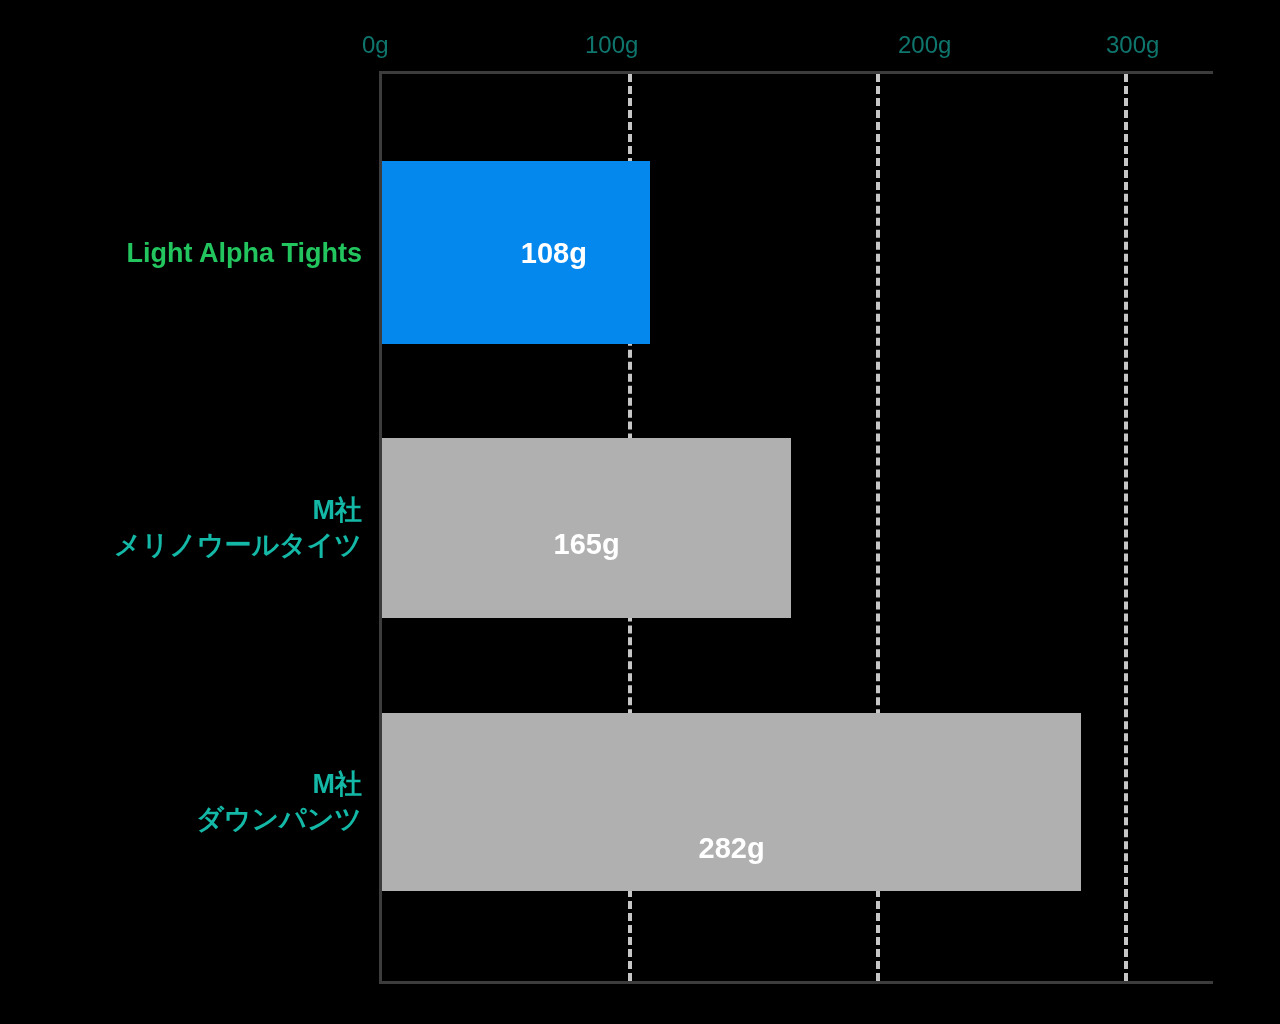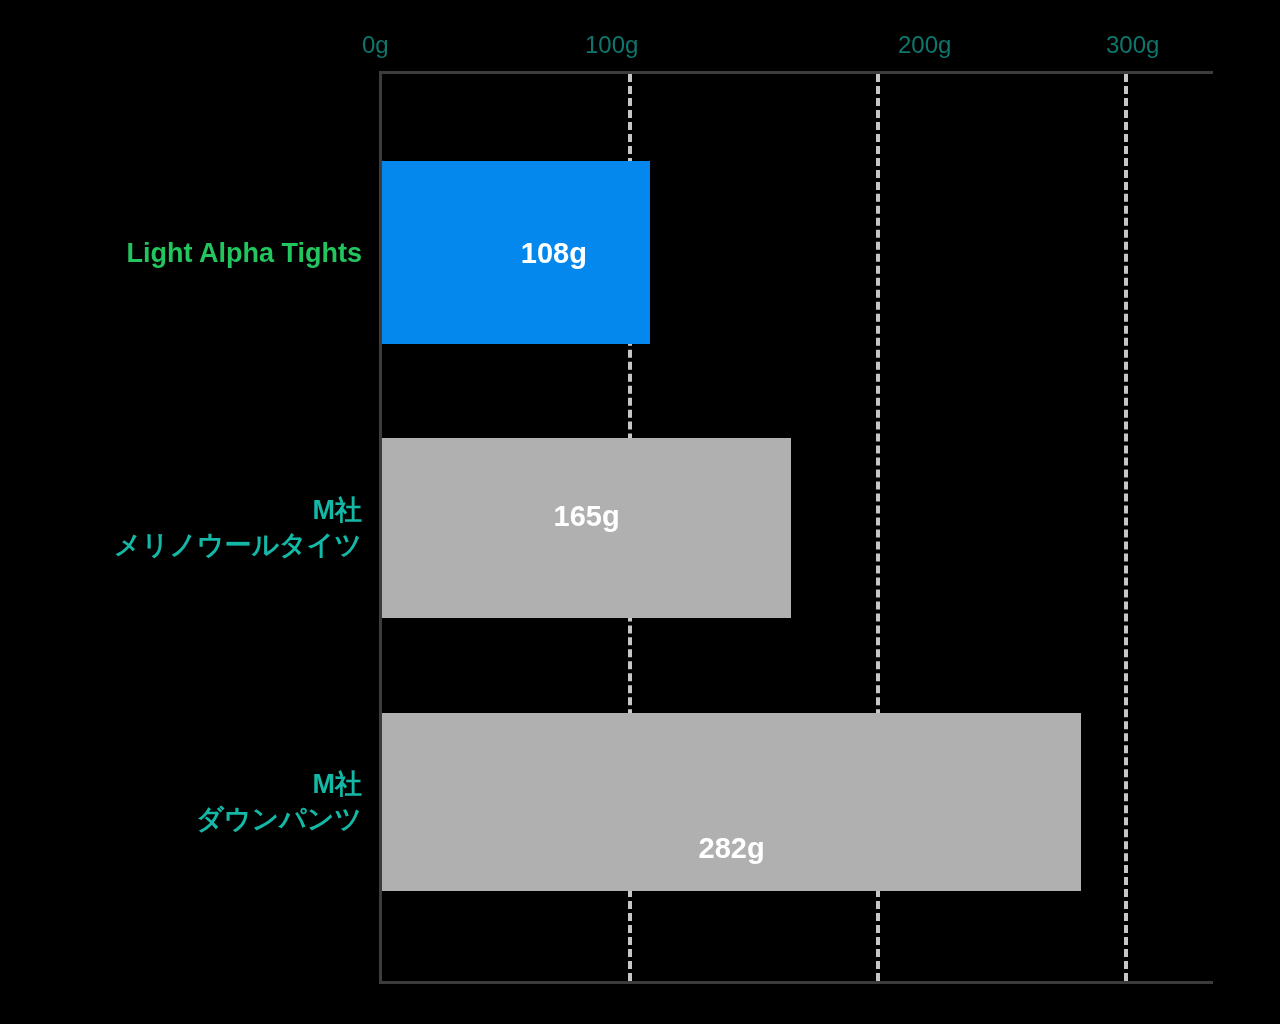--- a/index.html
+++ b/index.html
@@ -136,18 +136,18 @@
       <div class="cat-label-wrap" style="top: 802px;">
         <div class="cat-label normal">M社
 ダウンパンツ</div>
       </div>
     </div>
 
   <div id="bars">
       <div class="bar" style="top: 161px; height: 183px; width: 267.84px; background: rgb(5, 136, 238);"></div>
       <div class="bar-value" style="left: 515.92px; top: 252.5px; margin-left: 38px;">108g</div>
       <div class="bar" style="top: 438px; height: 180px; width: 409.2px; background: rgb(176, 176, 176);"></div>
-      <div class="bar-value" style="left: 586.6px; top: 516px;">165g</div>
+      <div class="bar-value" style="left: 586.6px; top: 544px;">165g</div>
       <div class="bar" style="top: 713px; height: 178px; width: 699.36px; background: rgb(176, 176, 176);"></div>
       <div class="bar-value" style="left: 731.68px; top: 848px;">282g</div>
     </div>
 
 </div>
 
 </body></html>

